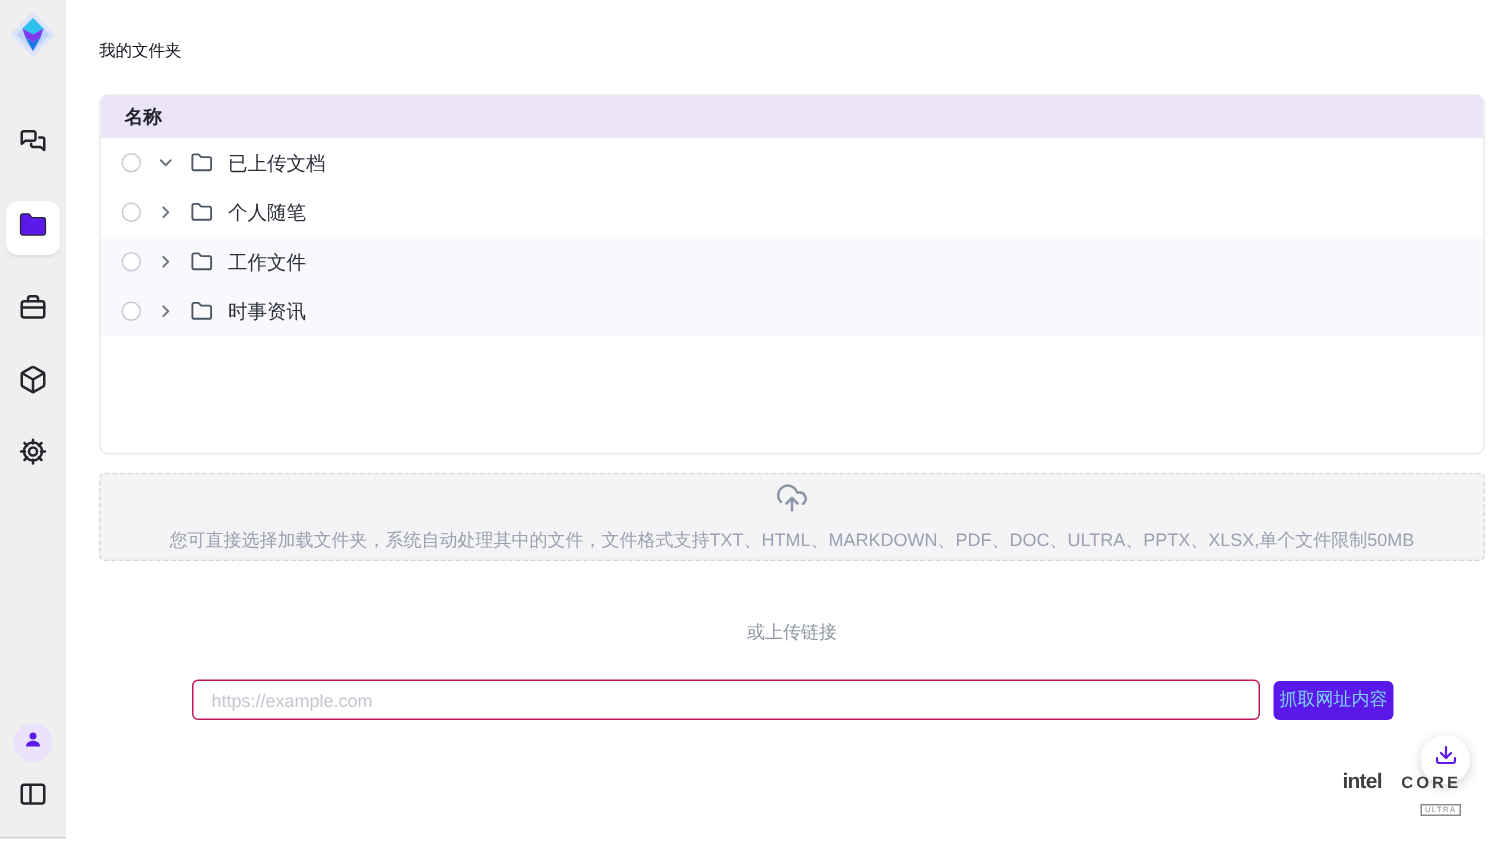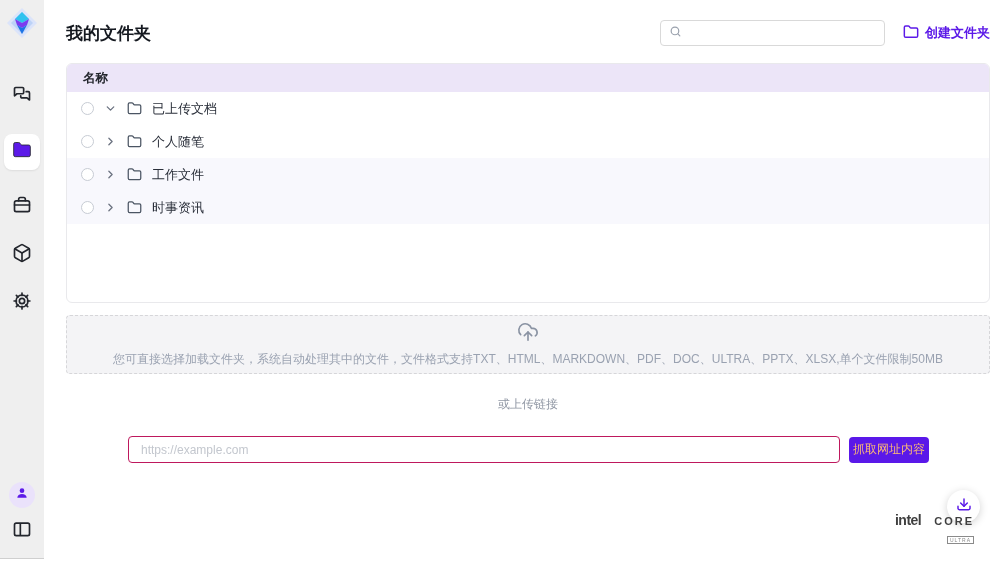--- a/index.html
+++ b/index.html
@@ -14,21 +14,21 @@
   .side-btn { width:22px; height:22px; display:flex; align-items:center; justify-content:center; cursor:pointer; }
   .side-btn svg { stroke:#23262d; }
   .side-btn.active { width:36px; height:36px; background:#ffffff; border-radius:8px; box-shadow:0 1px 2px rgba(0,0,0,.08); }
   .side-bottom { margin-top:auto; display:flex; flex-direction:column; align-items:center; gap:12px; margin-bottom:16px; }
   .avatar-circle { width:26px; height:26px; border-radius:50%; background:#eae2fb; display:flex; align-items:center; justify-content:center; }
   .bottom-edge { position:absolute; left:0; right:0; bottom:4px; height:1px; background:#cfcfcf; }
 
   
   .main { position:absolute; left:44px; top:0; right:0; bottom:0; background:#ffffff; padding:0 10px 0 22px; }
   .topbar { display:flex; align-items:center; margin-top:20px; height:26px; }
-  .page-title { font-size:17px; font-weight:bold; color:#14181f; }
+  .page-title { font-size:11px; font-weight:normal; color:#14181f; }
   .topbar-right { margin-left:auto; display:flex; align-items:center; }
   .search-box { width:225px; height:26px; border:1px solid #d9d9d9; border-radius:4px; background:#fff;
                 display:flex; align-items:center; padding:0 8px; }
   .search-box input { border:none; outline:none; flex:1; font-size:12px; margin-left:6px; color:#333; background:transparent; }
   .create-folder { margin-left:18px; display:flex; align-items:center; gap:6px; cursor:pointer;
                    color:#5c1ae8; font-size:13px; font-weight:bold; }
 
   
   .folder-table { margin-top:17px; border:1px solid #e9e9ec; border-radius:6px; height:240px; overflow:hidden; background:#fff; }
   .t-head { height:28px; background:#ece5f8; display:flex; align-items:center; padding-left:16px;
@@ -36,27 +36,27 @@
   .t-row { height:33px; display:flex; align-items:center; padding-left:14px; gap:10px; font-size:13px; color:#2a2f3a; cursor:pointer; }
   .t-row.alt { background:#f8f8fd; }
   .row-check { width:13px; height:13px; border:1.5px solid #c7ccd4; border-radius:50%; background:#fff; flex:none; cursor:pointer; }
   .chev { display:flex; align-items:center; }
 
   
   .dropzone { margin-top:12px; height:59px; background:#f4f4f6; border:1px dashed #d6d6d9; border-radius:4px;
               display:flex; flex-direction:column; align-items:center; justify-content:center; gap:4px; cursor:pointer; }
   .dz-text { font-size:12px; color:#9aa2b1; }
 
-  .or-link { text-align:center; margin-top:22px; font-size:12px; color:#8f96a3; }
+  .or-link { text-align:center; margin-top:39px; font-size:12px; color:#8f96a3; }
 
   .url-row { display:flex; align-items:center; margin-top:23px; margin-left:62px; gap:9px; }
   .url-input { width:712px; height:27px; border:1px solid #be185d; border-radius:4px; padding:0 12px; font-size:12px;
                color:#333; outline:none; }
   .url-input::placeholder { color:#c3c7ce; }
-  .fetch-btn { width:80px; height:26px; background:#5a18e9; color:#fdba74; font-size:12px; border:none; border-radius:4px;
+  .fetch-btn { width:80px; height:26px; background:#5a18e9; color:#7dd3fc; font-size:12px; border:none; border-radius:4px;
                cursor:pointer; font-family:inherit; }
 
   
   .fab { position:absolute; right:20px; bottom:40px; width:33px; height:33px; border-radius:50%; background:#fff;
          box-shadow:0 2px 8px rgba(0,0,0,.18); display:flex; align-items:center; justify-content:center; cursor:pointer; }
   .intel { position:absolute; right:26px; bottom:17px; color:#3f3f3f; text-align:right; }
   .intel-line { display:flex; align-items:baseline; gap:13px; }
   .intel-name { font-size:14px; font-weight:bold; letter-spacing:-0.5px; }
   .intel-core { font-size:11px; letter-spacing:2px; font-weight:600; }
   .intel-sub { display:inline-block; font-size:5px; letter-spacing:1px; border:1px solid #8a8a8a; color:#8a8a8a;
@@ -146,39 +146,20 @@
       </span>
     </div>
   </div>
 </div>
 <div class="bottom-edge"></div>
 
 <div class="main">
 
   <div class="topbar">
     <div class="page-title">我的文件夹</div>
-    <div class="topbar-right">
-      <div class="search-box">
-        <span>
-          <svg width="13" height="13" viewBox="0 0 24 24" fill="none" stroke="#9aa1ad" stroke-width="2.2" stroke-linecap="round">
-            <circle cx="11" cy="11" r="7"></circle>
-              <path d="m20 20-3.5-3.5"></path>
-          </svg>
-        </span>
-        <input type="text" style="">
-      </div>
-      <div class="create-folder">
-        <span>
-          <svg width="16" height="16" viewBox="0 0 24 24" fill="none" stroke="#5c1ae8" stroke-width="2.2" stroke-linejoin="round">
-            <path d="M20 20a2 2 0 0 0 2-2V8a2 2 0 0 0-2-2h-7.9a2 2 0 0 1-1.69-.9L9.6 3.9A2 2 0 0 0 7.93 3H4a2 2 0 0 0-2 2v13a2 2 0 0 0 2 2Z"></path>
-          </svg>
-        </span>
-        <span>创建文件夹</span>
-      </div>
-    </div>
   </div>
 
   <div class="folder-table">
     <div class="t-head">名称</div>
 
     <div class="t-row">
       <span class="row-check"></span>
       <span class="chev">
         <svg width="13" height="13" viewBox="0 0 24 24" fill="none" stroke="#6b7280" stroke-width="2.4" stroke-linecap="round" stroke-linejoin="round">
             <path d="m6 9 6 6 6-6"></path>

